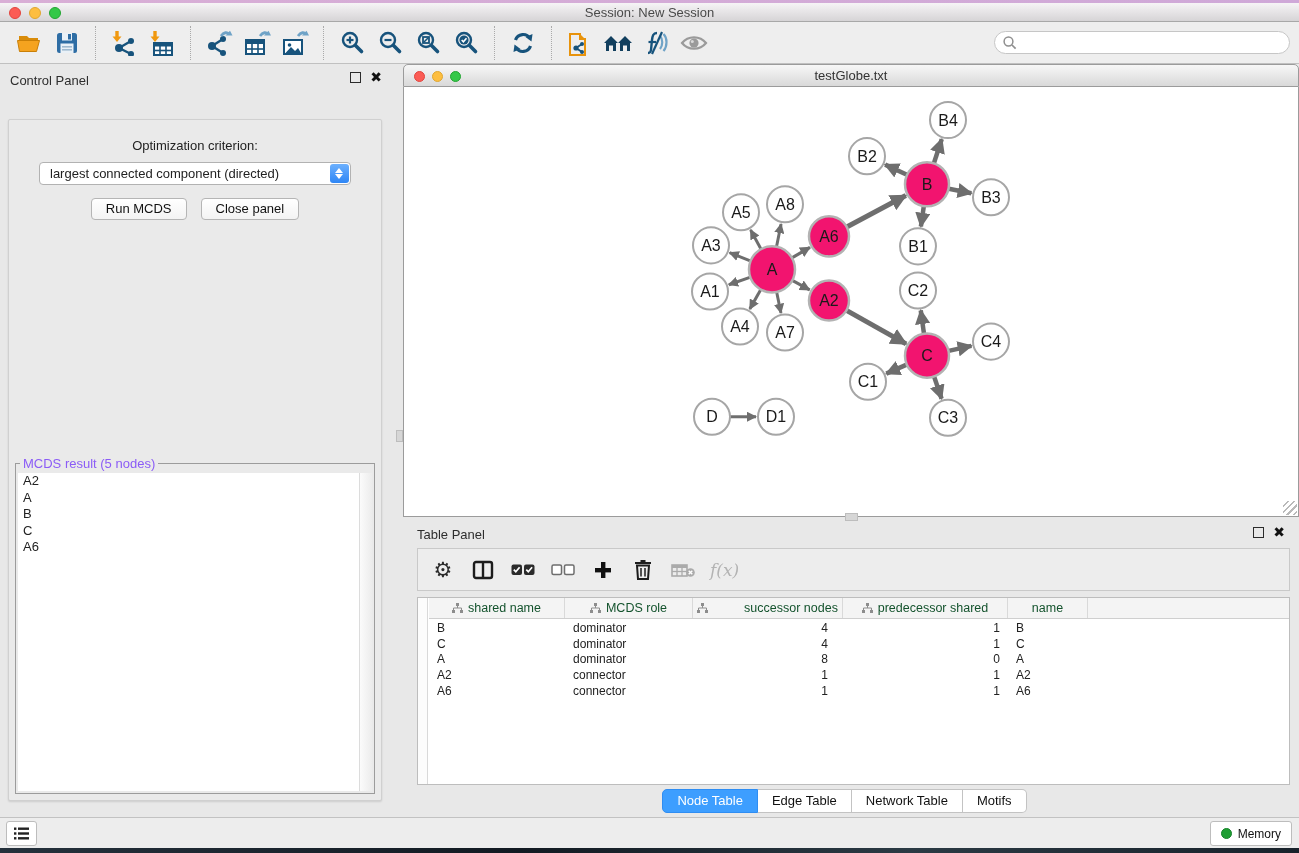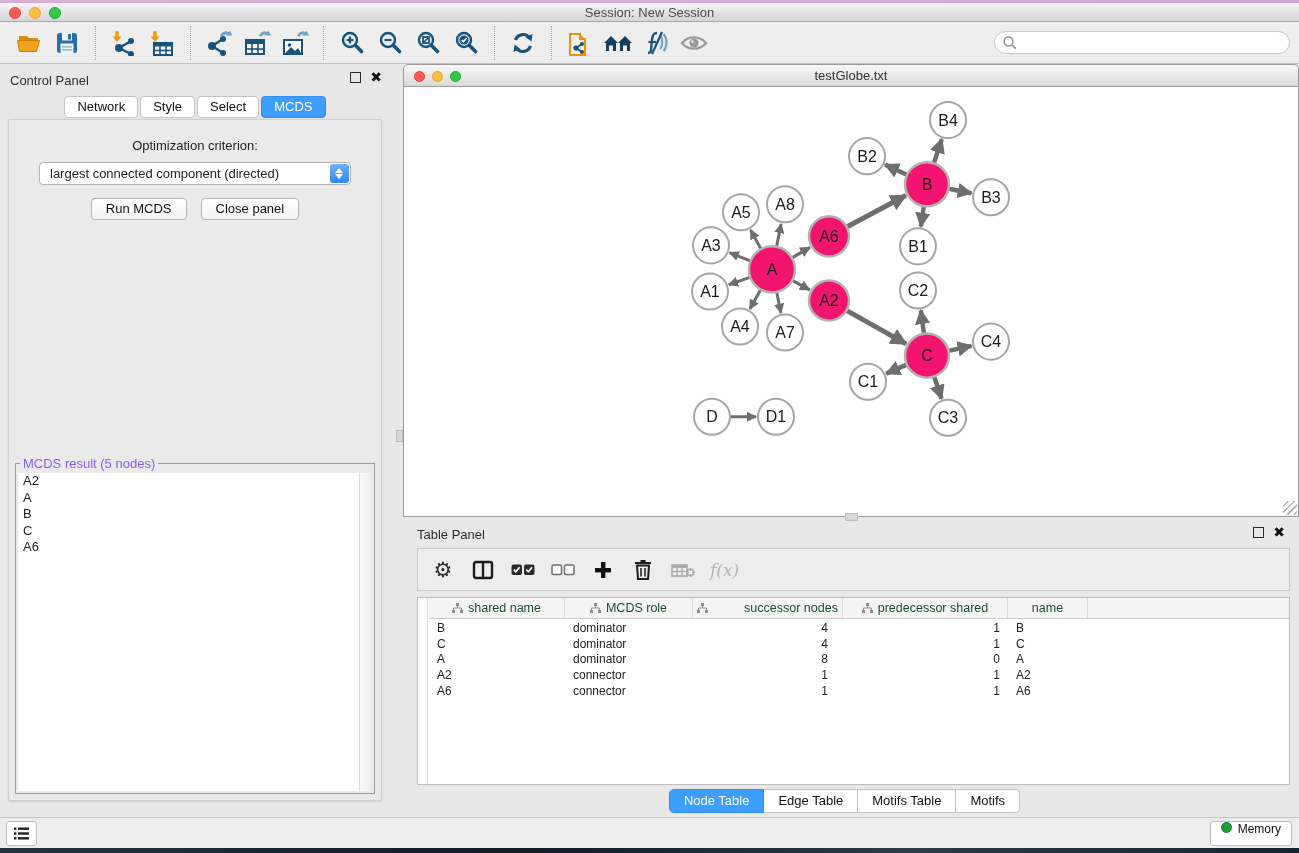--- a/index.html
+++ b/index.html
@@ -108,21 +108,21 @@
   .tp-tab:first-child { border-left:1px solid #c3c3c3; border-radius:5px 0 0 5px; }
   .tp-tab:last-child { border-radius:0 5px 5px 0; }
   .tp-tab.active { background:#3d9eff; border-color:#2f8df2; color:#fff; }
 
   
   .statusbar { position:absolute; left:0; top:817px; right:0; height:31px; background:#ededed;
       border-top:1px solid #c2c2c2; }
   .status-left-btn { position:absolute; left:6px; top:3px; width:31px; height:25px; background:#fff;
       border:1px solid #bdbdbd; border-radius:3px; display:flex; align-items:center; justify-content:center; }
   .memory-btn { position:absolute; right:7px; top:3px; height:25px; background:#fff; border:1px solid #bdbdbd;
-      border-radius:3px; display:flex; align-items:flex-start; gap:6px; padding:0 10px; font-size:12px; color:#111; }
+      border-radius:3px; display:flex; align-items:center; gap:6px; padding:0 10px; font-size:12px; color:#111; }
   .memory-dot { width:11px; height:11px; border-radius:50%; background:#1f9e33; border:1px solid #15832a; }
   .desktop-sliver { position:absolute; left:0; top:848px; right:0; height:5px;
       background:linear-gradient(90deg,#25313c,#121a22 40%,#2b3a44 70%,#18222b); }
 
   .icon-svg { display:block; }
 </style>
 </head>
 <body>
 
 <div class="app">
@@ -296,26 +296,20 @@
   </div>
 
   <div class="main">
 
     <div class="control-panel">
       <div class="cp-title">Control Panel</div>
       <div class="panel-winbtns">
         <div class="wb-float"></div>
         <div class="wb-close">✖</div>
       </div>
-      <div class="cp-tabs">
-          <div class="cp-tab">Network</div>
-          <div class="cp-tab">Style</div>
-          <div class="cp-tab">Select</div>
-          <div class="cp-tab active">MCDS</div>
-        </div>
       <div class="cp-body">
         <div class="opt-label">Optimization criterion:</div>
         <div class="criterion">
           <span>largest connected component (directed)</span>
           <span class="stepper"></span>
         </div>
         <div class="cp-buttons">
           <button class="btn">Run MCDS</button>
           <button class="btn">Close panel</button>
         </div>
@@ -556,21 +550,21 @@
               <div class="td c1" style="width: 128px;">connector</div>
               <div class="td c2" style="width: 150px;">1</div>
               <div class="td c3" style="width: 165px;">1</div>
               <div class="td c4" style="width: 80px;">A6</div>
             </div>
           </div>
       </div>
       <div class="tp-tabs">
           <div class="tp-tab active">Node Table</div>
           <div class="tp-tab">Edge Table</div>
-          <div class="tp-tab">Motifs Table</div>
+          <div class="tp-tab">Network Table</div>
           <div class="tp-tab">Motifs</div>
         </div>
     </div>
   </div>
 
   <div class="statusbar">
     <div class="status-left-btn">
       <svg class="icon-svg" width="17" height="15" viewBox="0 0 17 15">
           <rect x="1" y="1.5" width="2.4" height="2.4" fill="#222"></rect>
           <rect x="5" y="1.5" width="11" height="2.4" fill="#222"></rect>

